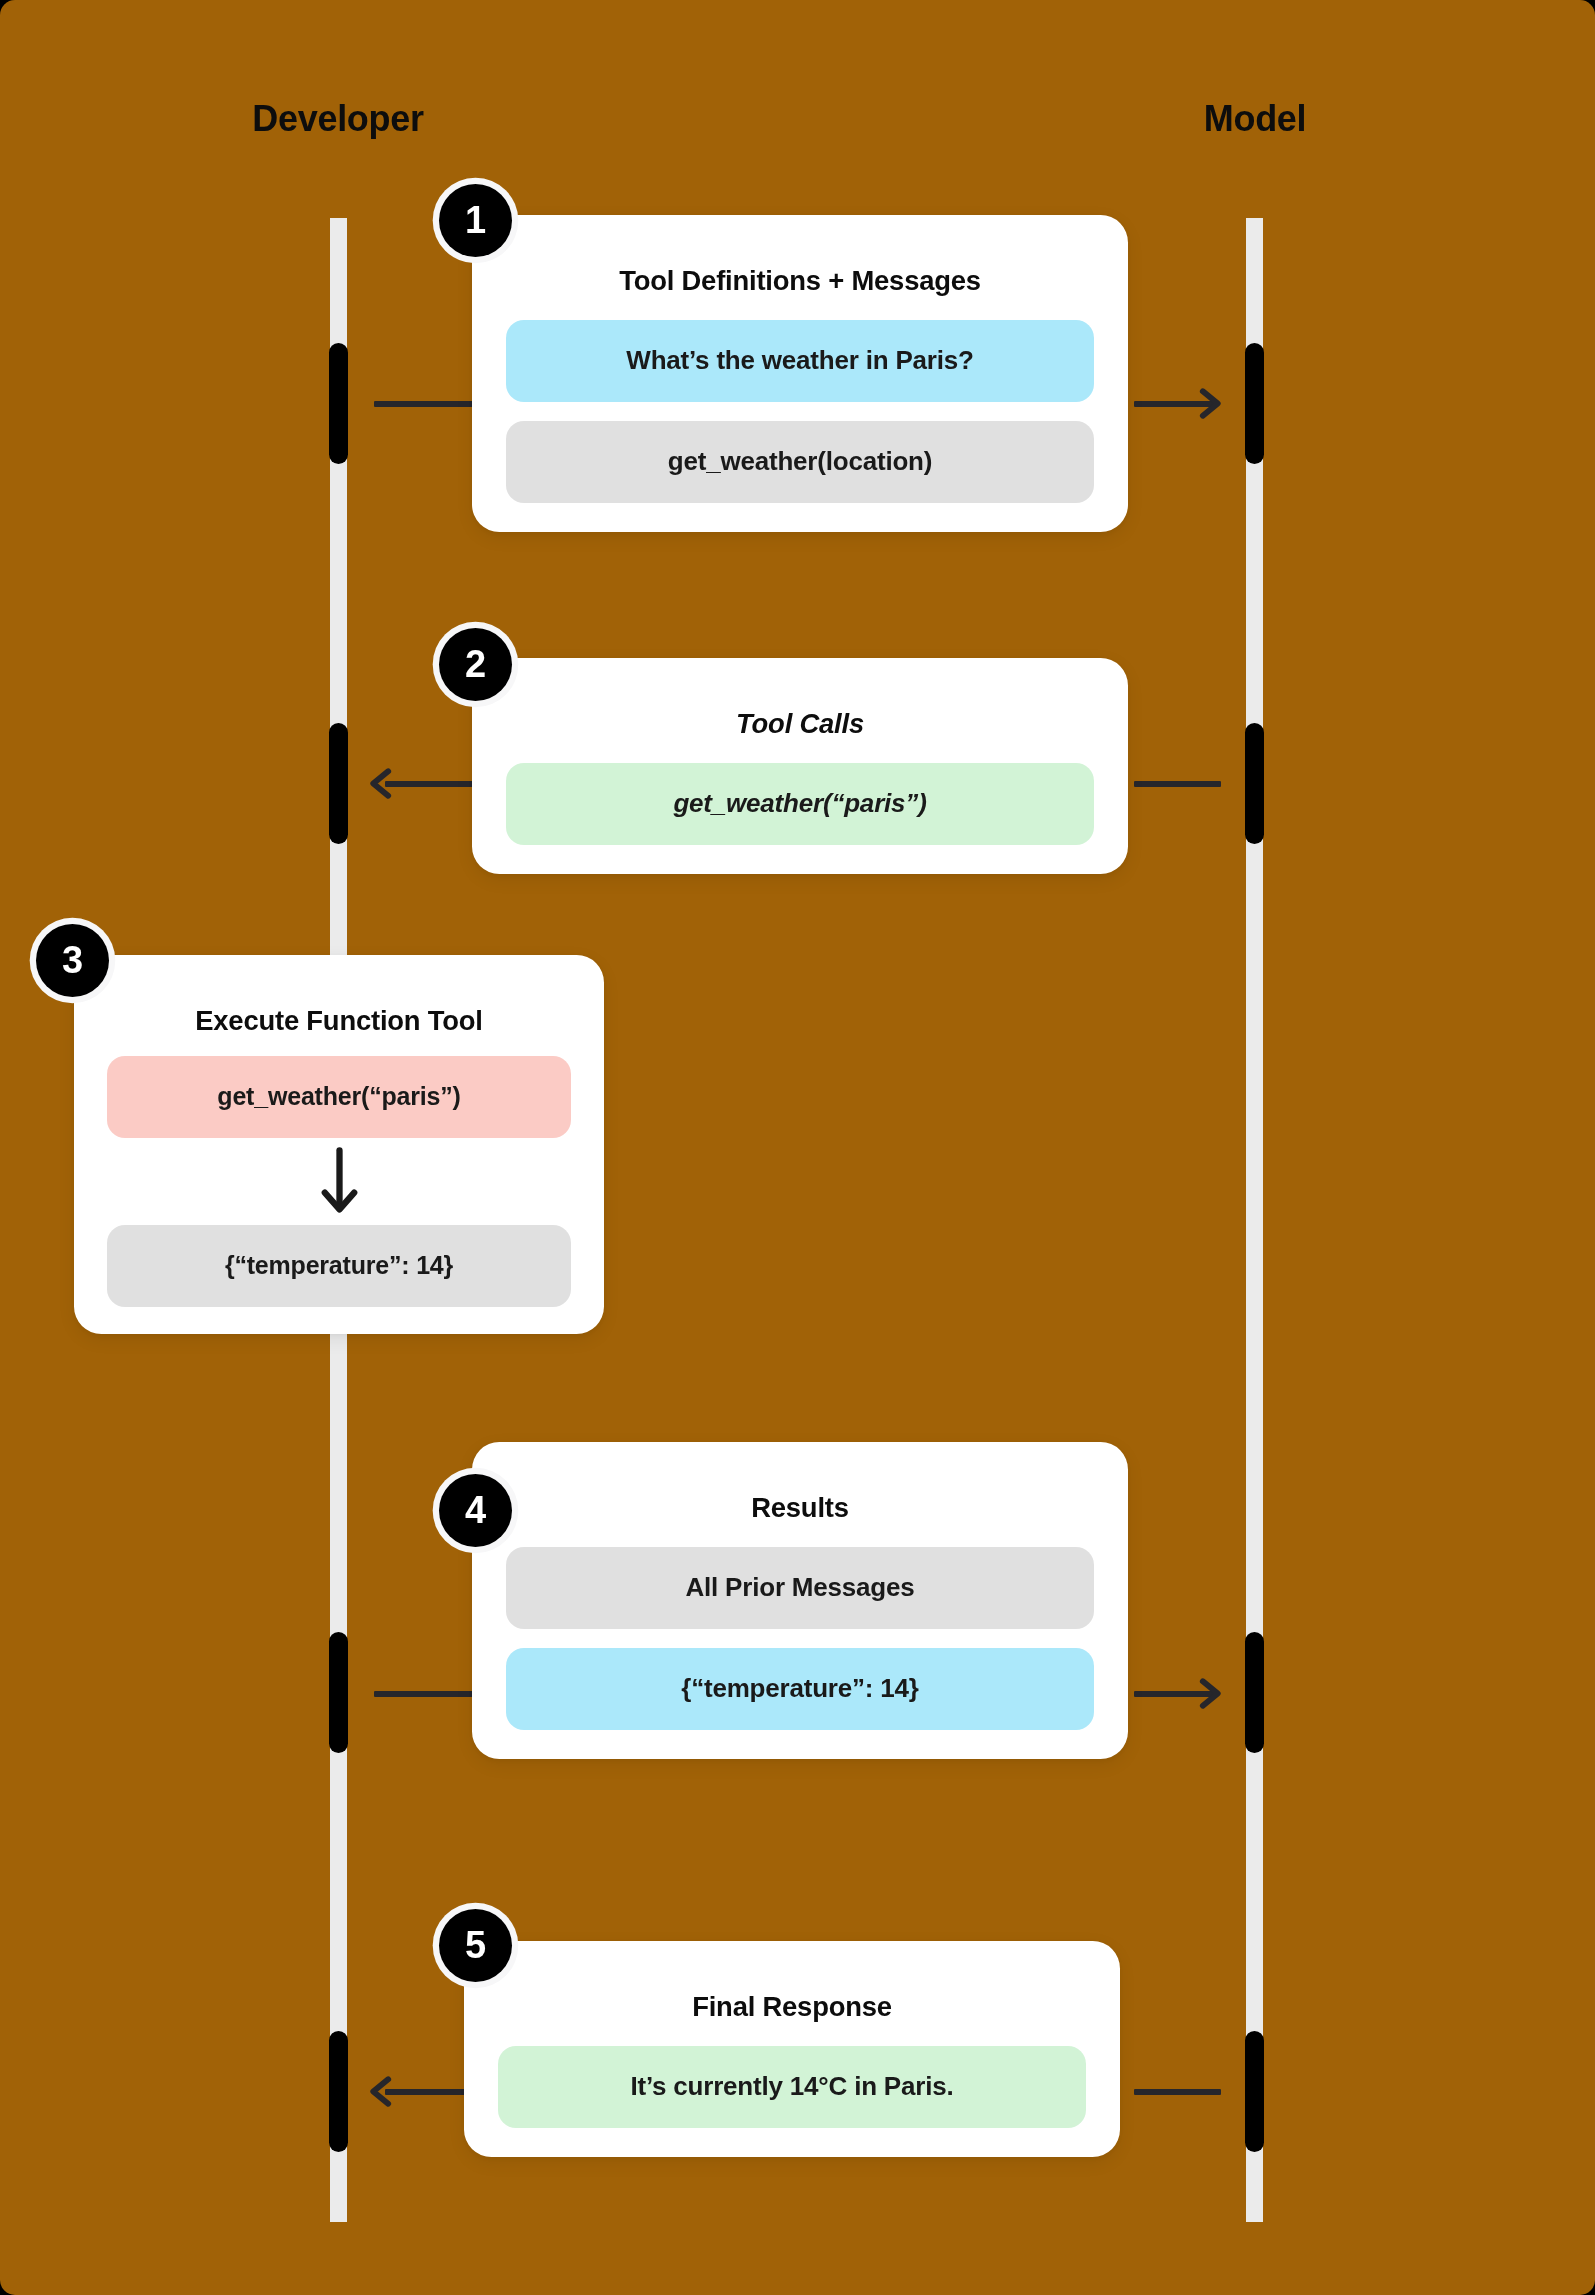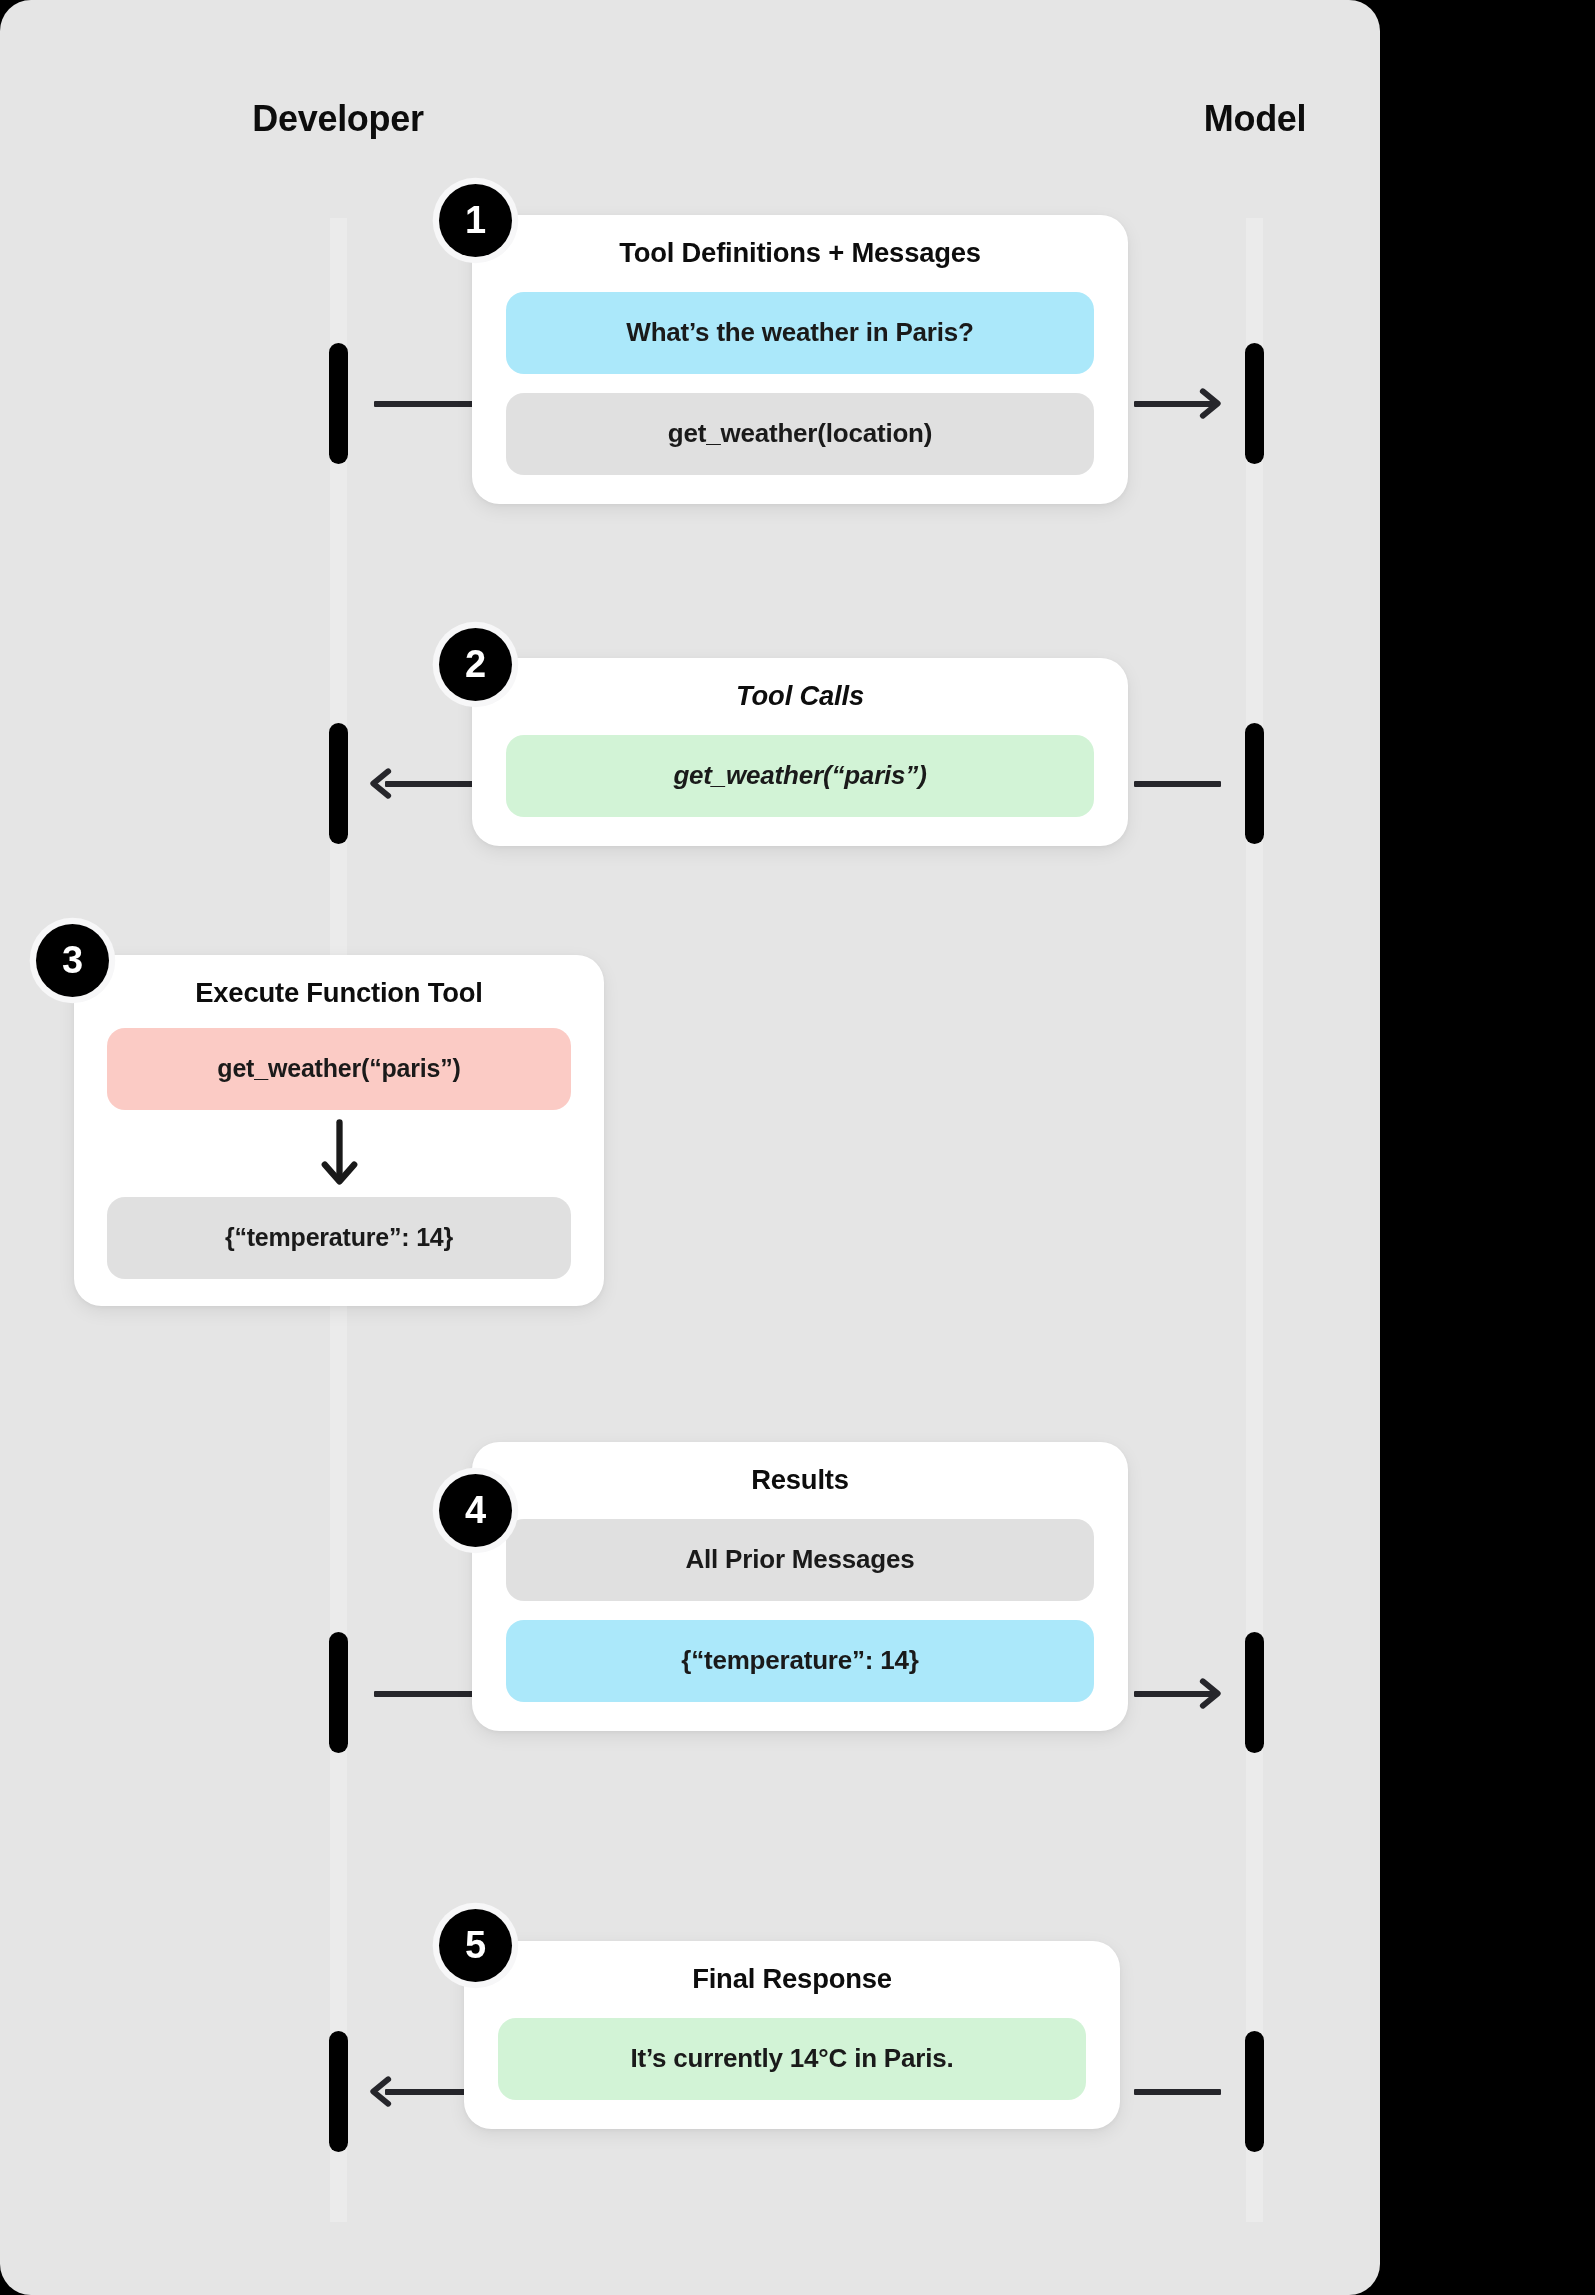--- a/index.html
+++ b/index.html
@@ -5,23 +5,23 @@
 <style>
   * { margin:0; padding:0; box-sizing:border-box; }
   html, body {
     width:1595px; height:2295px;
     background:#000;
     font-family:"Liberation Sans", sans-serif;
     -webkit-font-smoothing:antialiased;
   }
   .page {
     position:relative;
-    width:1380px; height:2295px;
-    background:#e5e5e5;
-    border-radius:31px;
+    width:1595px; height:2295px;
+    background:#a16207;
+    border-radius:15px;
     overflow:hidden;
   }
 
   
   .lifeline {
     position:absolute;
     width:17px;
     background:#EBEBEB;
     border-radius:0;
   }
@@ -71,20 +71,21 @@
     padding:22px 34px 29.5px 34px;
   }
   .card-title {
     text-align:center;
     font-size:27.4px;
     font-weight:700;
     color:#0D0D0D;
     letter-spacing:-0.2px;
     line-height:1.2;
     margin-bottom:22px;
+    margin-top:28px;
   }
   .pill {
     border-radius:18px;
     min-height:82px;
     display:flex;
     align-items:center;
     justify-content:center;
     text-align:center;
     font-size:26px;
     font-weight:700;

